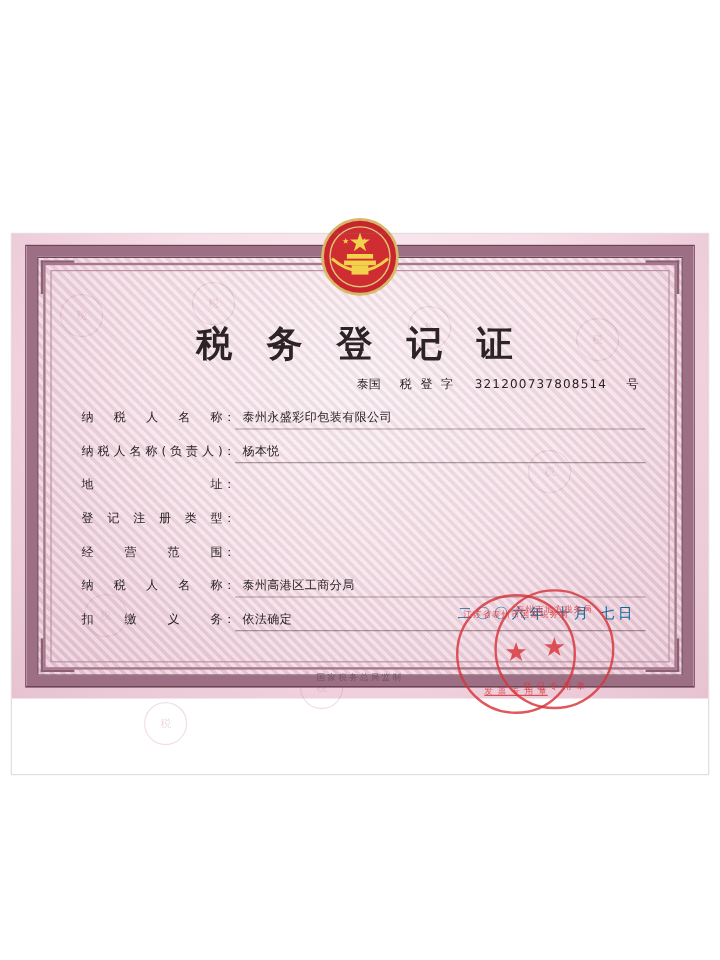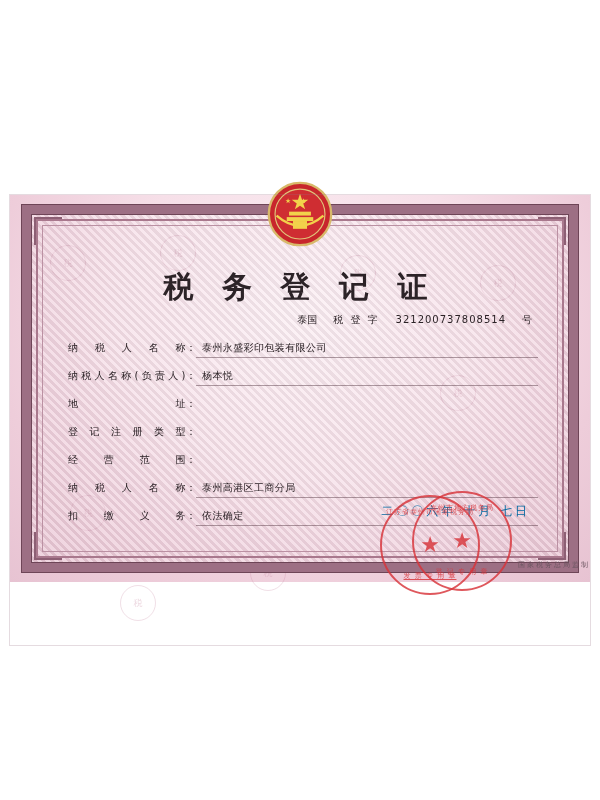--- a/index.html
+++ b/index.html
@@ -227,21 +227,21 @@
     letter-spacing: 3px;
     color: #0369a1;
     z-index: 5;
   }
 
   
   .footer-note {
     position: absolute;
     left: 0; right: 0;
     bottom: 12px;
-    text-align: right;
+    text-align: center;
     font-size: 7px;
     letter-spacing: 2px;
     color: #6b5560;
     z-index: 5;
   }
 
   
   .paper-shadow {
     position: absolute;
     left: 10px;

